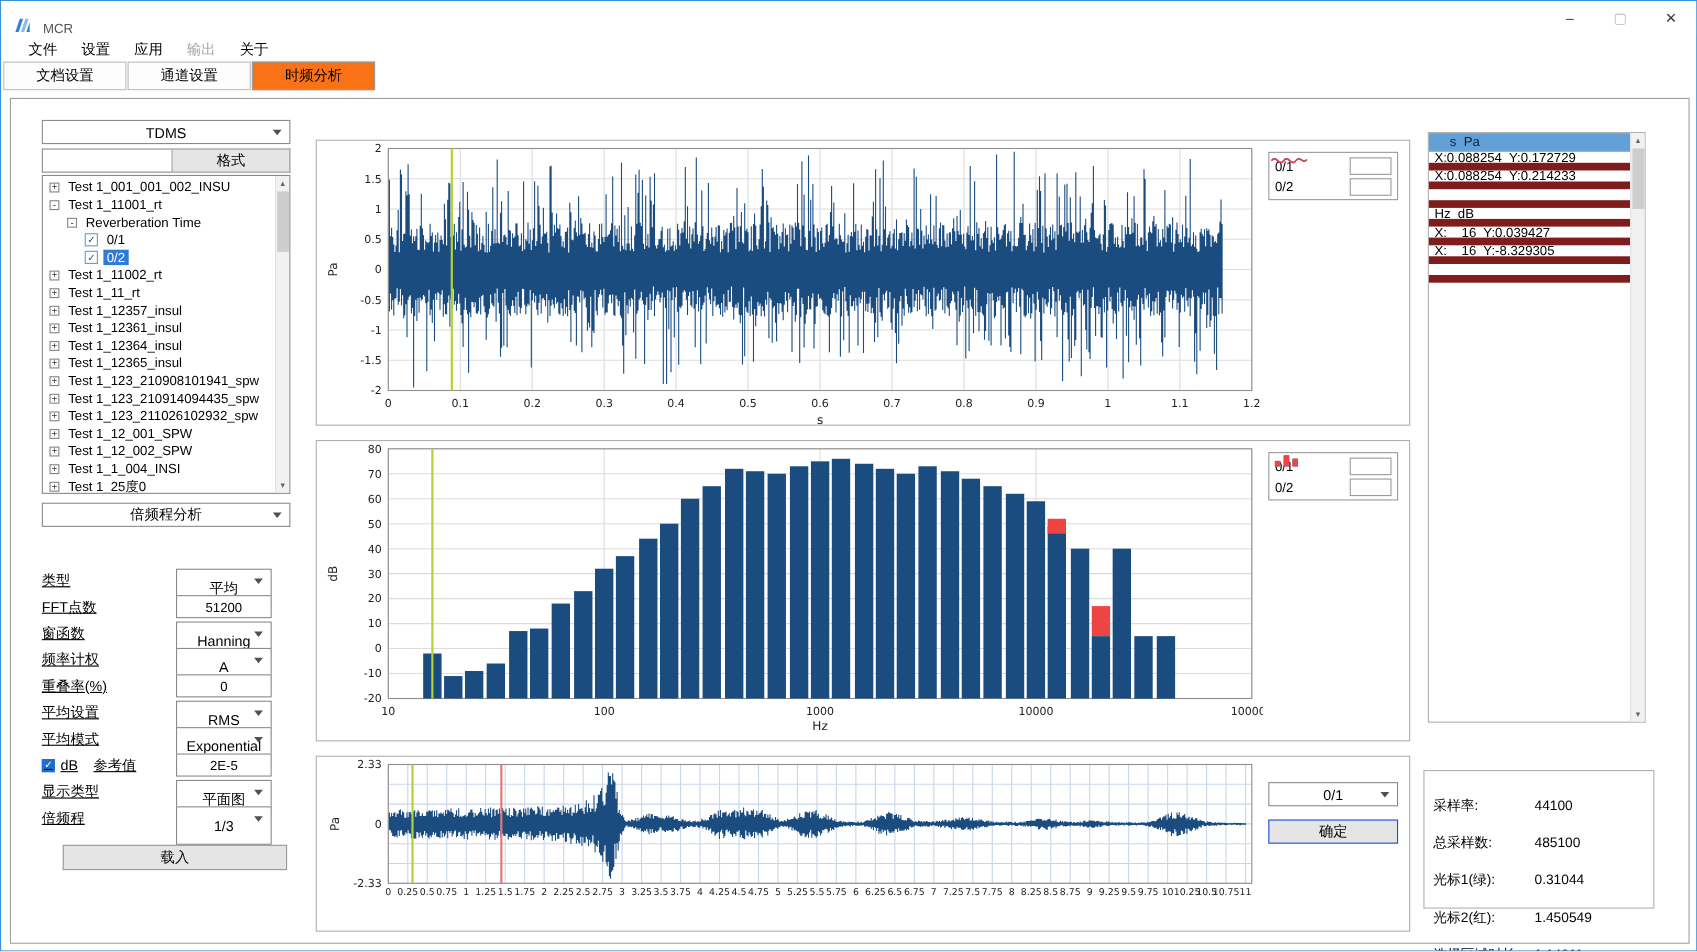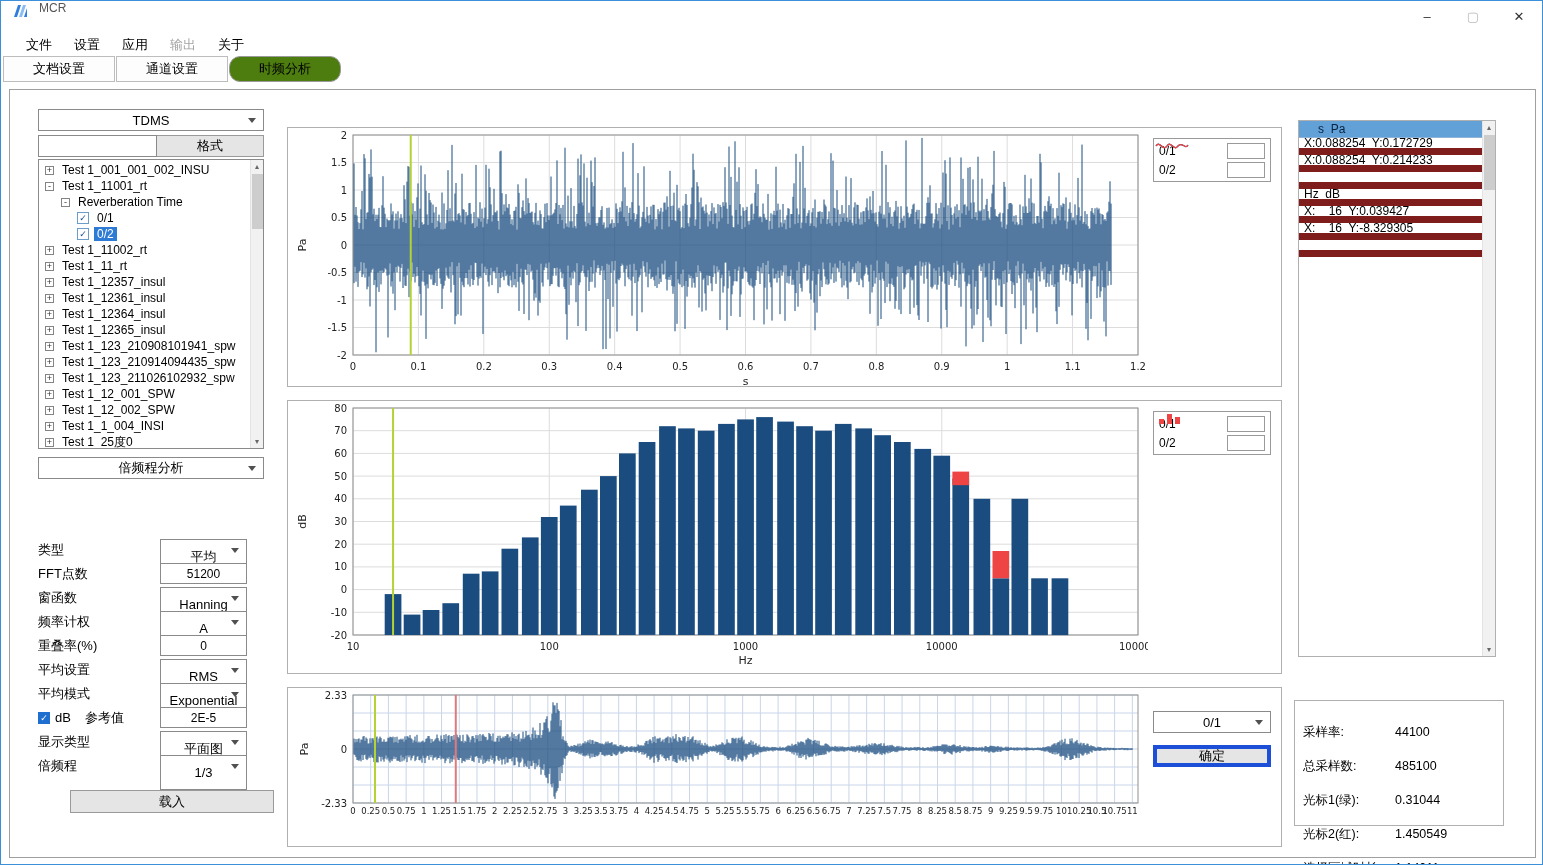--- a/index.html
+++ b/index.html
@@ -1,35 +1,35 @@
 <!DOCTYPE html>
 <html><head>
 <meta charset="utf-8">
 <style>
   *{margin:0;padding:0;box-sizing:border-box;}
   html,body{width:1543px;height:865px;overflow:hidden;}
   body{background:#fff;font-family:"Liberation Sans","DejaVu Sans",sans-serif;font-size:13px;color:#000;}
   .app{position:relative;width:1543px;height:865px;background:#fff;border:1px solid #3c8fd9;overflow:hidden;}
 
   
-  .titlebar{height:32px;display:flex;align-items:flex-start;padding-left:10px;background:#fff;}
+  .titlebar{height:32px;display:flex;align-items:flex-end;padding-left:10px;background:#fff;}
   .title-text{color:#555;font-size:12px;margin-left:8px;}
   .win-controls{margin-left:auto;display:flex;height:100%;}
   .win-btn{width:46px;height:31px;display:flex;align-items:center;justify-content:center;font-size:13px;color:#333;}
   .win-btn.dim{color:#b8b8b8;}
 
   
   .menubar{height:23px;display:flex;align-items:center;padding-left:14px;}
   .menu-item{padding:2px 11px;font-size:13px;}
   .menu-item.disabled{color:#a3a3a3;}
 
   
   .tabbar{height:26px;display:flex;padding-left:2px;margin-top:0;text-align:right;}
   .tab{width:112px;height:26px;border:1px solid #bdbdbd;display:flex;align-items:center;justify-content:center;font-size:13px;background:#fdfdfd;margin-right:1px;}
-  .tab.active{background:#4d7c0f;border-color:#9a9a9a;border-radius:11px;}
+  .tab.active{background:#f97316;border-color:#9a9a9a;}
 
   
   .main{position:absolute;left:8px;top:88px;width:1527px;height:769px;border:1px solid #a0a0a0;background:#fff;}
 
   
   .sidebar{position:absolute;left:28px;top:19px;width:226px;}
   .combo{height:22px;border:1px solid #8a8a8a;background:#fff;position:relative;display:flex;align-items:center;justify-content:center;}
   .combo-text{font-size:13px;}
   .combo-arrow{position:absolute;right:7px;top:8px;width:0;height:0;border-left:4px solid transparent;border-right:4px solid transparent;border-top:5px solid #505050;}
   .format-row{display:flex;margin-top:4px;}
@@ -41,43 +41,43 @@
   .expander{width:9px;height:9px;border:1px solid #848484;display:inline-flex;align-items:center;justify-content:center;font-size:9px;line-height:8px;margin-right:5px;background:#fff;color:#333;flex:none;}
   .cb{width:12px;height:12px;border:1px solid #6a9ccc;background:#fff;display:inline-flex;align-items:center;justify-content:center;font-size:9px;color:#134f93;margin-right:5px;flex:none;}
   .cb.filled{background:#1f6fd0;border-color:#1f6fd0;color:#fff;}
   .tree-label{padding:0 3px;}
   .tree-label.sel{background:#2e7bd6;color:#fff;}
   .vscroll{position:absolute;right:0;top:0;bottom:0;width:13px;background:#f1f1f1;border-left:1px solid #e3e3e3;}
   .sb-btn{height:13px;display:flex;align-items:center;justify-content:center;font-size:8px;color:#666;}
   .sb-bottom{position:absolute;bottom:0;left:0;right:0;}
   .sb-thumb{position:absolute;top:14px;left:1px;width:11px;height:55px;background:#cdcdcd;}
   .combo2{margin-top:8px;text-align:right;}
-  .form{margin-top:60px;}
+  .form{margin-top:38px;text-decoration:underline;}
   .frow{position:relative;height:21px;margin-bottom:3px;display:flex;align-items:center;}
   .flabel{font-size:13px;}
   .fctrl{position:absolute;left:122px;top:0;width:87px;height:35px;}
   .finput{position:absolute;left:122px;top:0;width:87px;height:21px;border:1px solid #8a8a8a;text-align:center;font-size:12px;font-family:inherit;}
   .ref-label{margin-left:14px;}
-  .load-btn{margin-top:14px;margin-left:32px;width:204px;height:23px;background:#e5e5e5;border:1px solid #9a9a9a;display:flex;align-items:center;justify-content:center;font-size:13px;}
+  .load-btn{margin-top:14px;margin-left:19px;width:204px;height:23px;background:#e5e5e5;border:1px solid #9a9a9a;display:flex;align-items:center;justify-content:center;font-size:13px;}
 
   
   .chart-panel{position:absolute;background:#fff;border:1px solid #b0b0b0;}
   #panel-top{left:277px;top:37px;width:995px;height:260px;}
   #panel-mid{left:277px;top:310px;width:995px;height:274px;}
   #panel-ov{left:277px;top:597px;width:995px;height:160px;}
   .chart-panel svg{position:absolute;left:0;top:0;}
   text.tick{font-family:"DejaVu Sans",sans-serif;font-size:10px;fill:#222;}
   text.tick-sm{font-family:"DejaVu Sans",sans-serif;font-size:8.5px;fill:#222;}
   text.axis-label{font-family:"DejaVu Sans",sans-serif;font-size:11px;fill:#222;}
   .legend{position:absolute;left:865px;top:10px;width:118px;border:1px solid #9a9a9a;padding:2px 5px;background:#fff;}
   .leg-row{display:flex;align-items:center;justify-content:space-between;height:19px;}
   .leg-label{font-size:12px;}
   .leg-icon{width:38px;height:16px;border:1px solid #9a9a9a;display:flex;align-items:center;justify-content:center;background:#fff;}
   .ov-combo{position:absolute;left:865px;top:23px;width:118px;}
-  .ov-confirm{position:absolute;left:865px;top:57px;width:118px;height:22px;background:#e5e5e5;border:4px solid #1d4ed8;display:flex;align-items:center;justify-content:center;font-size:13px;}
+  .ov-confirm{position:absolute;left:865px;top:57px;width:118px;height:22px;background:#e5e5e5;border:1px solid #1d4ed8;display:flex;align-items:center;justify-content:center;font-size:13px;}
 
   
   .cursor-panel{position:absolute;left:1288px;top:30px;width:198px;height:537px;border:1px solid #b0b0b0;background:#fff;}
   .cursor-header{height:17px;background:#62a0d8;font-size:12px;padding-left:19px;white-space:pre;display:flex;align-items:center;color:#08233f;margin-right:13px;border-bottom:1px solid #8fb4d8;}
   .crow{height:17px;border-bottom:7px solid #7f1d1d;font-size:12px;padding-left:5px;white-space:pre;display:flex;align-items:center;margin-right:13px;}
   .info-panel{position:absolute;left:1284px;top:610px;width:210px;height:126px;border:1px solid #b0b0b0;padding:6px 8px;background:#fff;}
   .irow{height:18px;display:flex;font-size:12.5px;align-items:center;margin-top:16px;}
   .ilabel{min-width:92px;}
 </style>
 </head>

